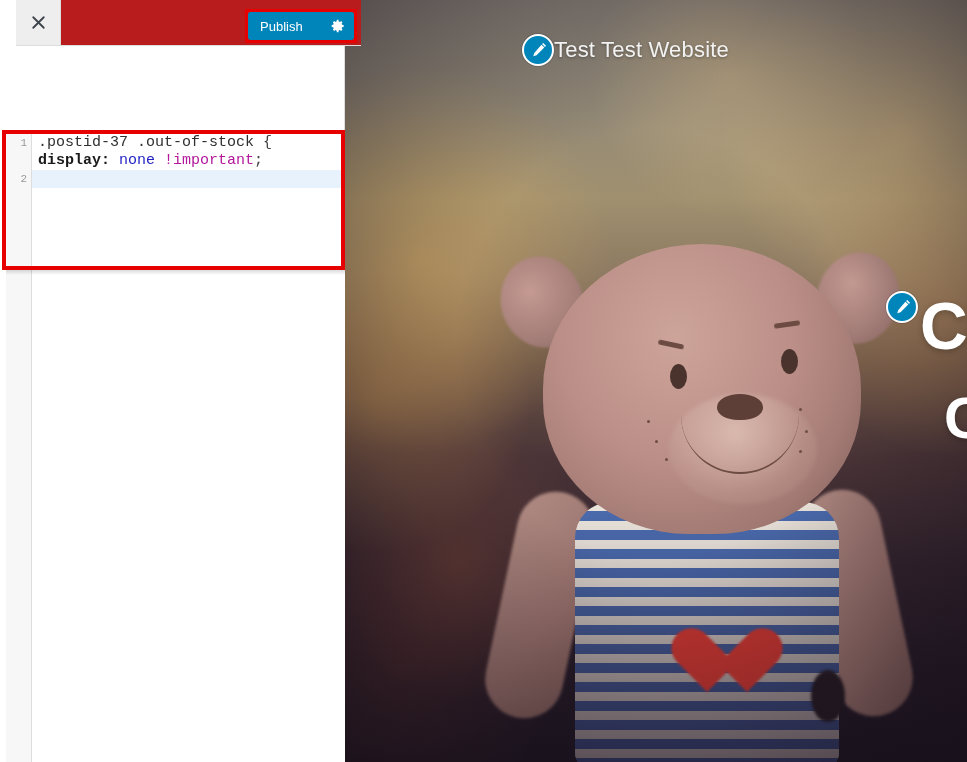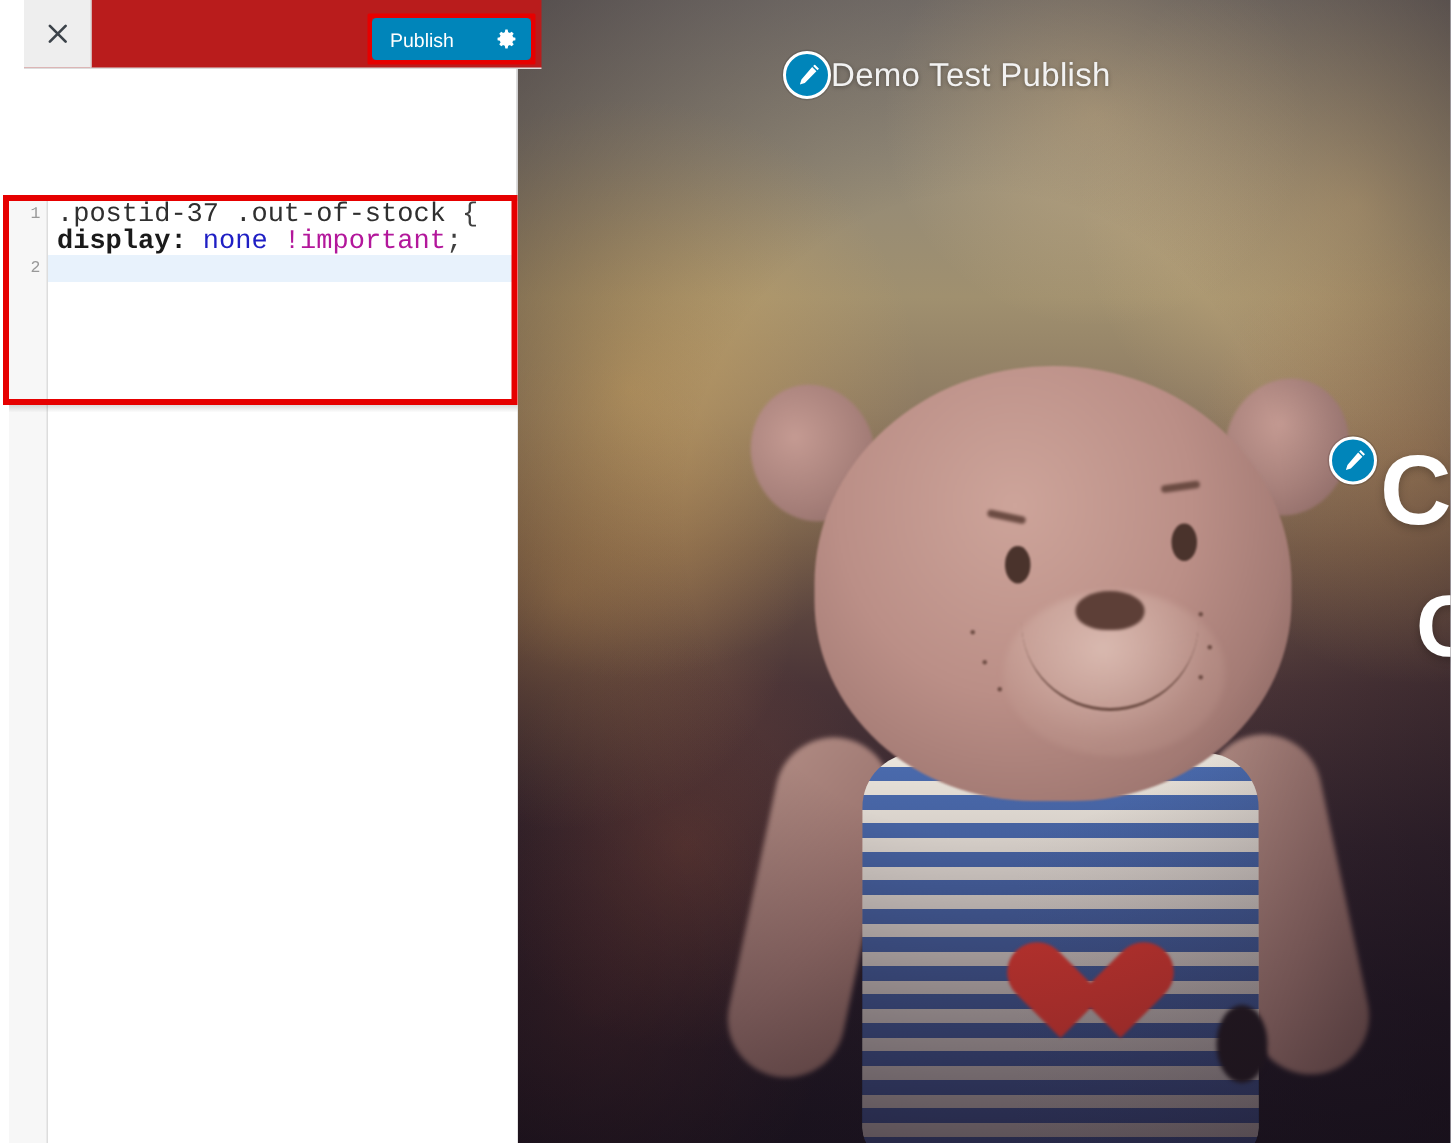--- a/index.html
+++ b/index.html
@@ -256,21 +256,21 @@
     background: #f7f7f7; border-right: 1px solid #ddd;
   }
   .gnum {
     position: absolute; right: 4px;
     font-family: "Liberation Mono", monospace;
     font-size: 11px; color: #999; line-height: 18px;
   }
   .code-area {
     position: absolute; left: 27px; top: 0; right: 0; height: 100%;
     font-family: "Liberation Mono", monospace;
-    font-size: 18px; line-height: 18px;
+    font-size: 15px; line-height: 18px;
   }
   .active-line {
     position: absolute; left: 0; right: 0; height: 18px;
     background: #e8f2fc;
   }
   .code-line {
     position: absolute; left: 5px; right: 4px;
     white-space: pre-wrap; word-break: break-word;
   }
   .tok-sel  { color: #2f2f2f; }
@@ -330,21 +330,21 @@
 
     <div class="preview-vignette"></div>
   </div>
 
   <div class="site-title-wrap">
     <div class="edit-shortcut">
       <svg viewBox="0 0 20 20" aria-hidden="true">
         <path fill="#ffffff" d="M13.9 2.3 L17.7 6.1 L7.4 16.4 L3 17.8 L4.4 13.4 Z M14.8 1.4 L16.2 0 L20 3.8 L18.6 5.2 Z"></path>
       </svg>
     </div>
-    <div class="site-title">Demo Test Publish</div>
+    <div class="site-title">Test Test Website</div>
   </div>
 
   <div class="edit-shortcut floating">
     <svg viewBox="0 0 20 20" aria-hidden="true">
       <path fill="#ffffff" d="M13.9 2.3 L17.7 6.1 L7.4 16.4 L3 17.8 L4.4 13.4 Z M14.8 1.4 L16.2 0 L20 3.8 L18.6 5.2 Z"></path>
     </svg>
   </div>
 
   <div class="hero-text">Ch</div>
   <div class="hero-text-2">C</div>

